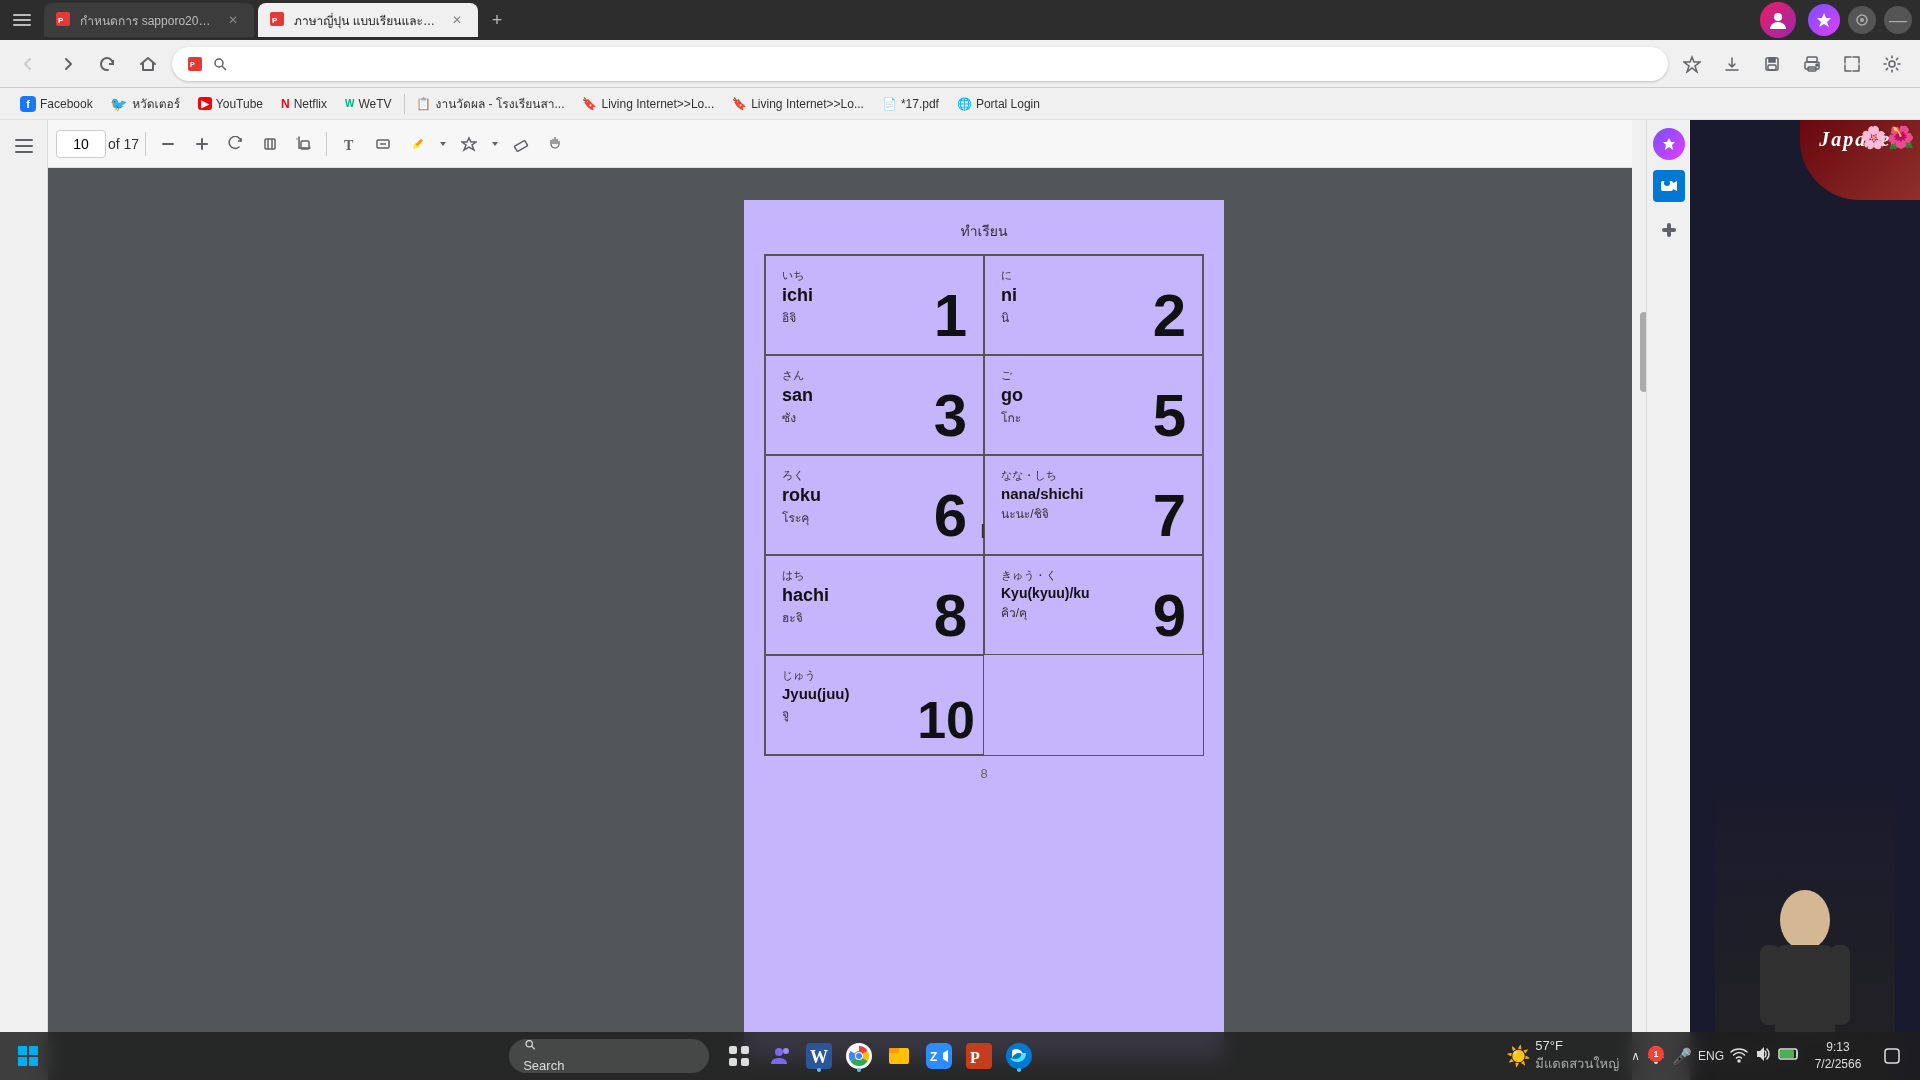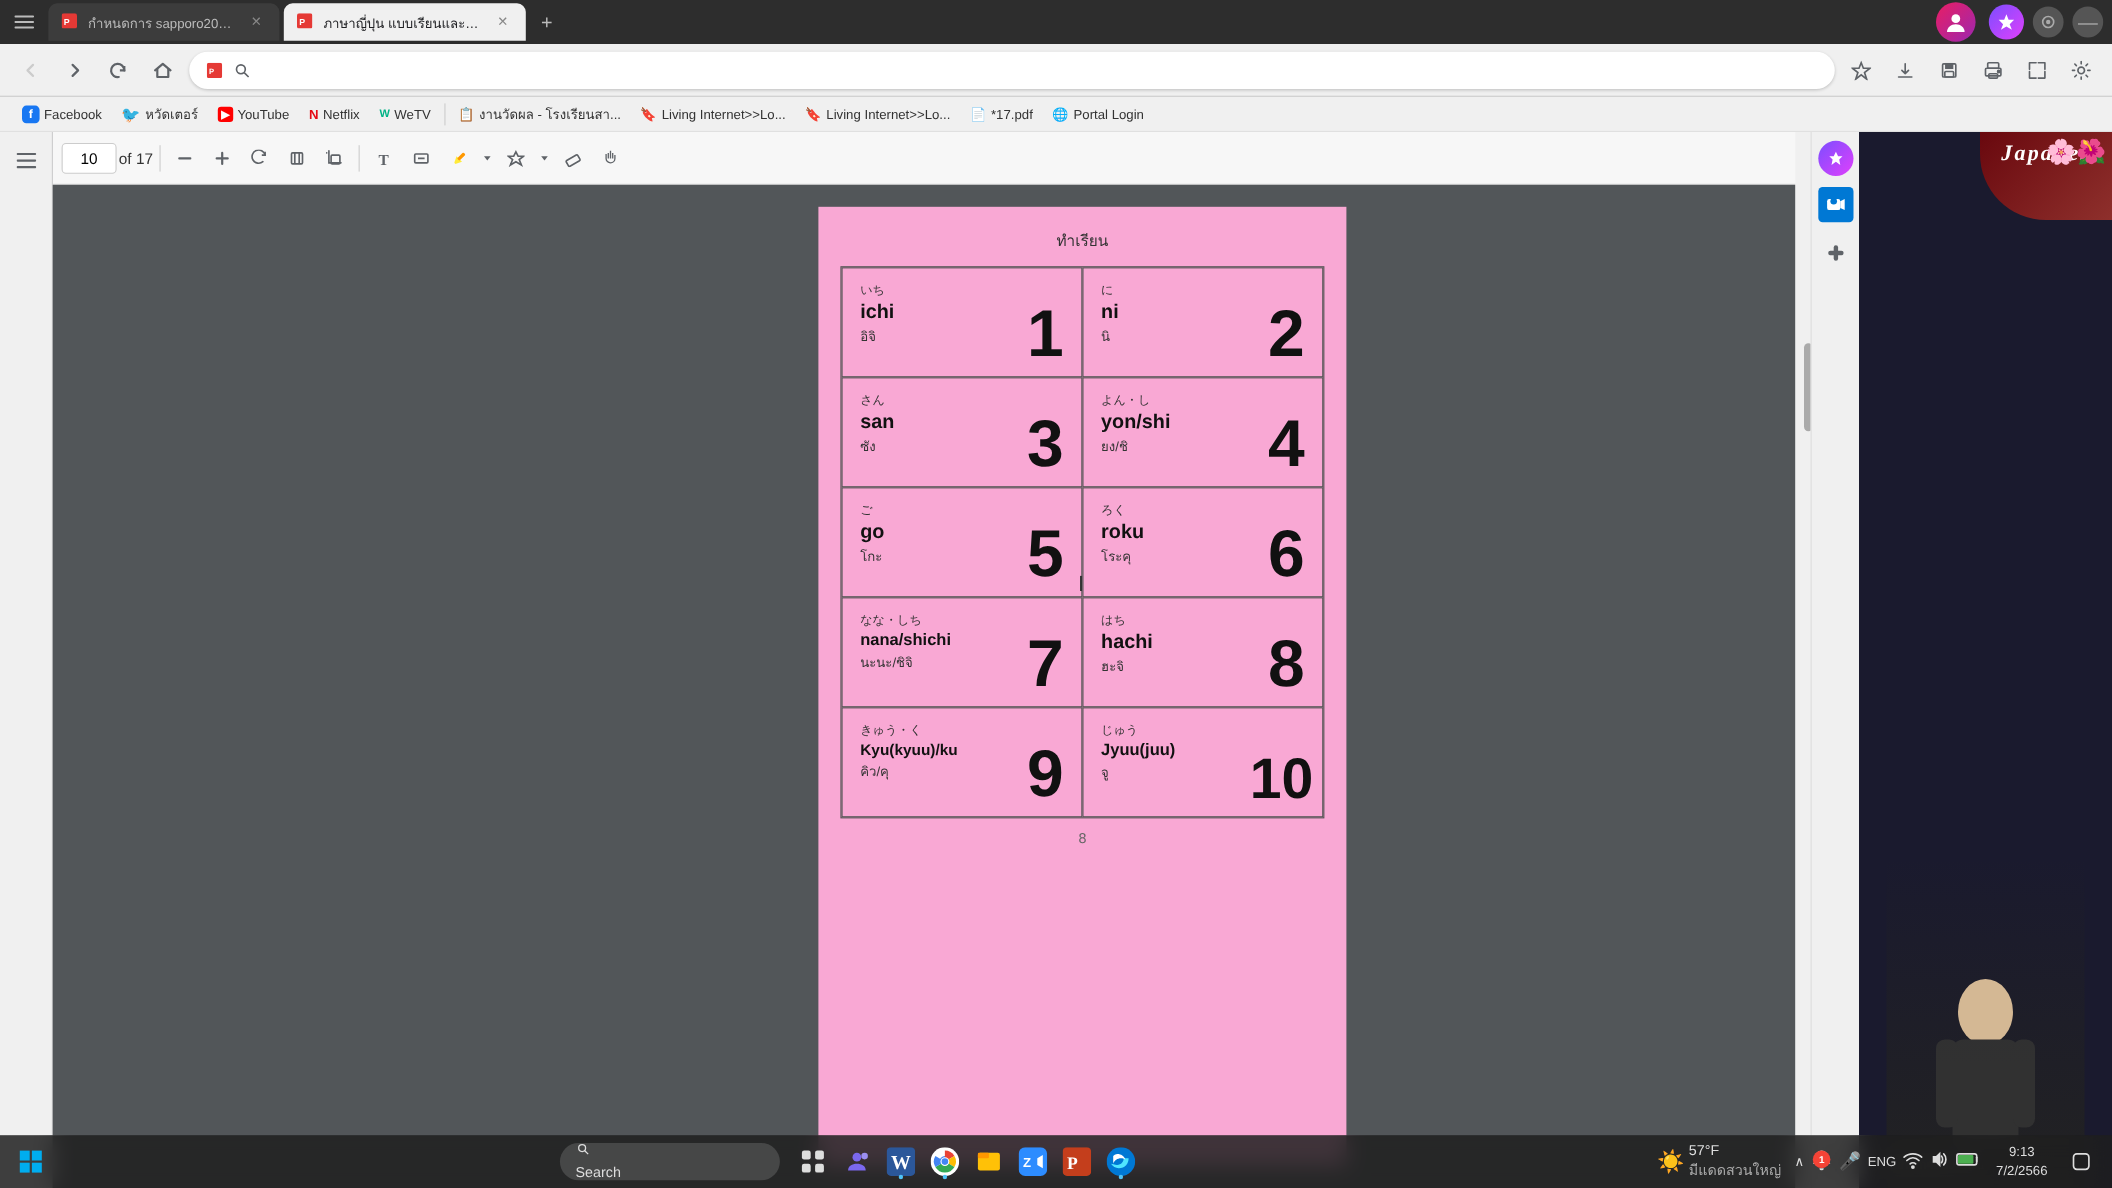--- a/index.html
+++ b/index.html
@@ -35,21 +35,21 @@
 
     
     .pdf-sidebar-left { width: 48px; background: #f0f0f0; display: flex; flex-direction: column; align-items: center; padding-top: 8px; border-right: 1px solid #ddd; }
     .pdf-main { flex: 1; display: flex; flex-direction: column; background: #525659; }
     .page-input { width: 50px; height: 28px; border: 1px solid #ccc; border-radius: 4px; text-align: center; font-size: 14px; padding: 0 4px; }
     .of-pages { font-size: 14px; color: #333; }
     .toolbar-btn { width: 32px; height: 32px; border-radius: 4px; display: flex; align-items: center; justify-content: center; cursor: pointer; color: #5f6368; font-size: 16px; }
 
     
     .pdf-viewer { flex: 1; display: flex; justify-content: center; padding: 20px; overflow-y: auto; background: #525659; }
-    .pdf-page { background: #f9a8d4; width: 480px; min-height: 600px; padding: 20px; position: relative; }
+    .pdf-page { background: #c4b5fd; width: 480px; min-height: 600px; padding: 20px; position: relative; }
     .page-header { text-align: center; font-size: 14px; color: #333; margin-bottom: 12px; font-family: 'Tahoma', sans-serif; }
 
     
     .cards-grid { display: grid; grid-template-columns: 1fr 1fr; gap: 0; border: 1px solid #555; }
     .card { border: 1px solid #555; padding: 12px 16px; display: flex; flex-direction: column; position: relative; min-height: 100px; }
     .card-hiragana { font-size: 11px; color: #333; margin-bottom: 2px; font-family: 'MS Gothic', 'Yu Gothic', sans-serif; }
     .card-romaji { font-size: 18px; font-weight: bold; color: #111; margin-bottom: 2px; }
     .card-thai { font-size: 12px; color: #333; font-family: 'Tahoma', 'Arial', sans-serif; }
     .card-number { font-size: 60px; font-weight: bold; color: #111; position: absolute; right: 16px; bottom: 8px; line-height: 1; }
     .card-number-large { font-size: 52px; font-weight: bold; color: #111; position: absolute; right: 8px; bottom: 8px; line-height: 1; }
@@ -293,21 +293,21 @@
     <div class="pdf-sidebar-left">
       <div class="toolbar-btn" style="width:36px;height:36px;margin-bottom:4px;">
         <svg width="18" height="18" viewBox="0 0 18 18" fill="#5f6368">
             <rect y="2" width="18" height="2" rx="1"></rect>
             <rect y="8" width="18" height="2" rx="1"></rect>
             <rect y="14" width="18" height="2" rx="1"></rect>
           </svg>
       </div>
     </div>
 
-    <div class="pdf-main" style="flex:1;display:flex;flex-direction:column;">
+    <div class="pdf-main" style="flex:1;display:flex;flex-direction:column;gap:12px;">
 
       <div class="acrobat-bar">
 
         <input class="page-input" type="text" value="10" style="">
         <span class="of-pages">of 17</span>
 
         <div style="width:1px;height:24px;background:#ccc;margin:0 4px;"></div>
 
         <div class="toolbar-btn">
           <svg width="16" height="16" viewBox="0 0 16 16" fill="#5f6368">
@@ -473,26 +473,20 @@
               <div class="card-number">2</div>
             </div>
 
             <div class="card">
               <div class="card-hiragana ja">さん</div>
               <div class="card-romaji">san</div>
               <div class="card-thai th">ซัง</div>
               <div class="card-number">3</div>
             </div>
 
-            <div class="card">
-              <div class="card-hiragana ja">よん・し</div>
-              <div class="card-romaji">yon/shi</div>
-              <div class="card-thai th">ยง/ชิ</div>
-              <div class="card-number">4</div>
-            </div>
 
             <div class="card">
               <div class="card-hiragana ja">ご</div>
               <div class="card-romaji">go</div>
               <div class="card-thai th">โกะ</div>
               <div class="card-number">5</div>
             </div>
 
             <div class="card">
               <div class="card-hiragana ja">ろく</div>

